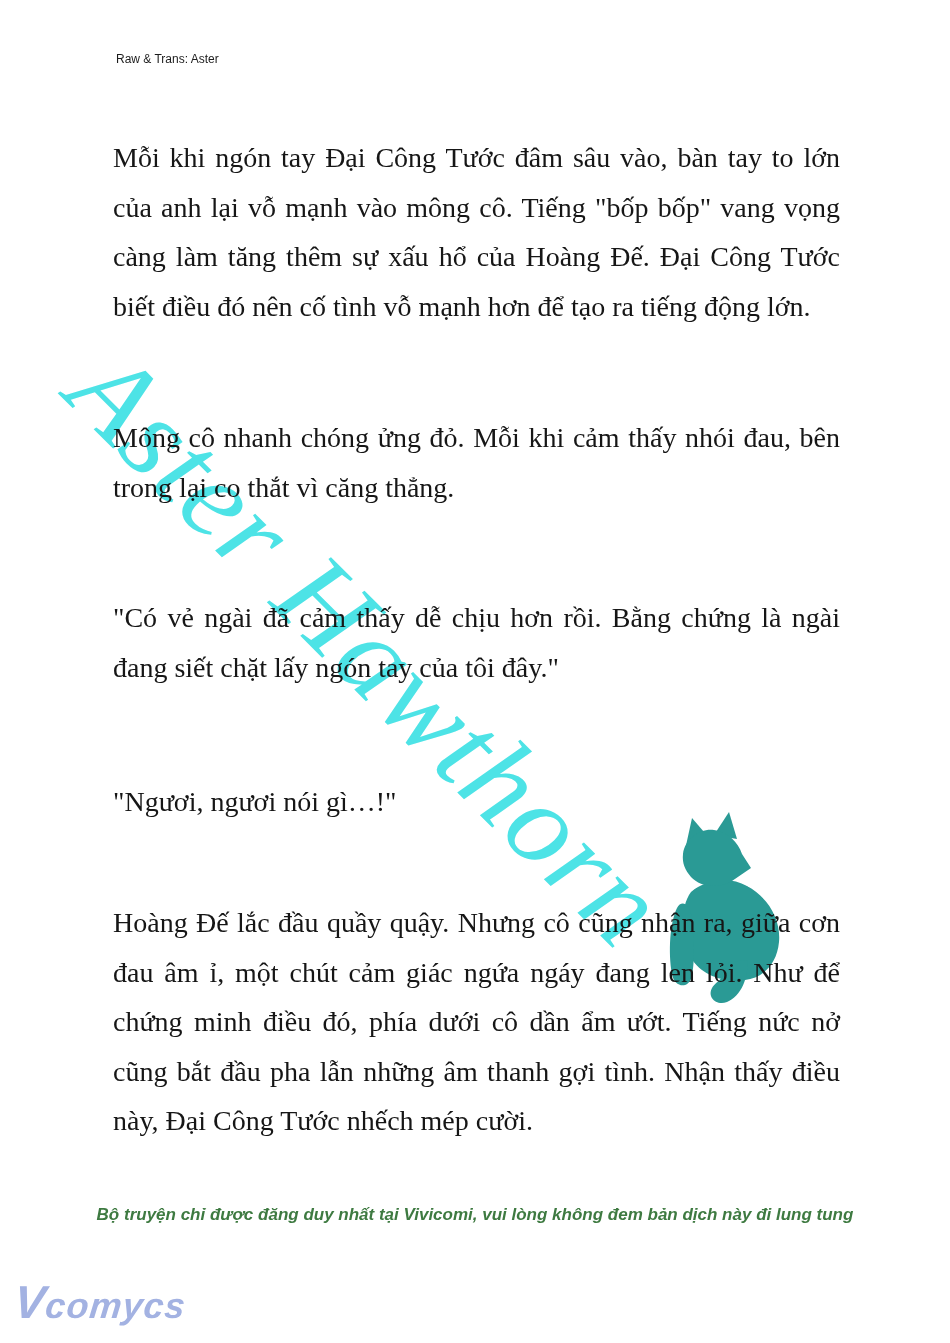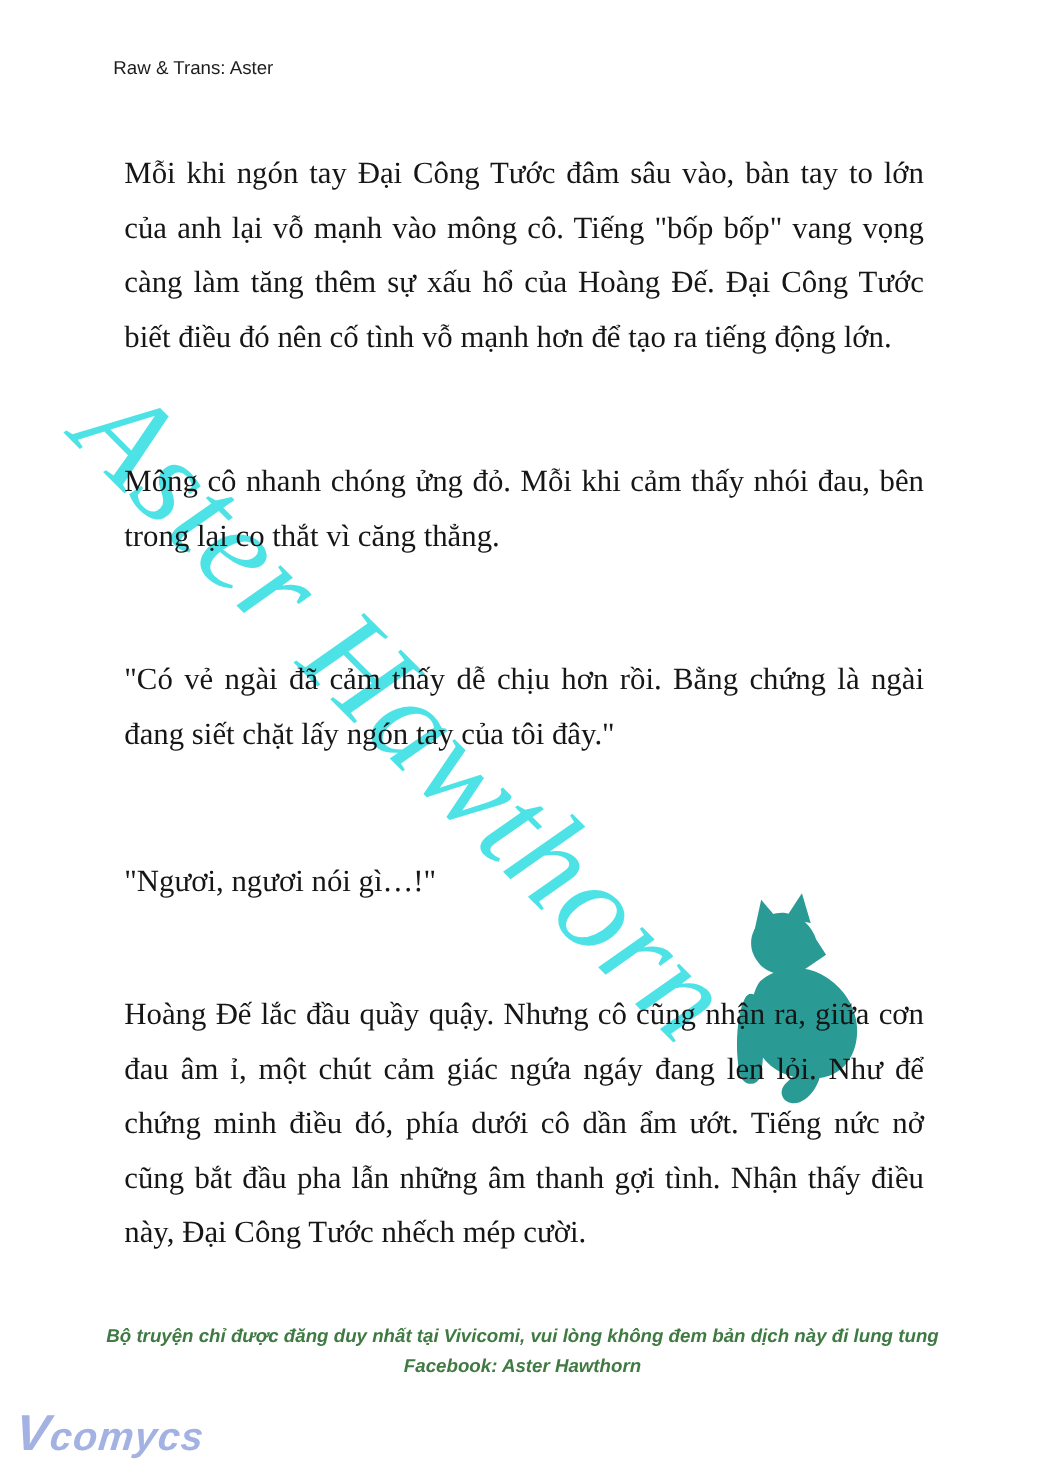--- a/index.html
+++ b/index.html
@@ -15,23 +15,23 @@
   .page{
     position:relative;
     width:950px;height:1343px;
     margin:0 auto;
     background:var(--c-background,#fff);
     overflow:hidden;
     font-family:"Liberation Serif", serif;
     color:var(--c-text,#161616);
   }
   .header{
-    position:absolute;left:103px;top:52px;
+    position:absolute;left:116px;top:52px;
     font-family:"Liberation Sans", sans-serif;
-    font-size:17px;color:#1c1c1c;
+    font-size:12px;color:#1c1c1c;
     z-index:3;
   }
   .watermark{
     position:absolute;left:138px;top:322px;
     font-family:"Liberation Serif", serif;
     font-style:italic;
     font-size:118px;
     white-space:nowrap;
     color:var(--c-watermark,#4de3e6);
     transform:rotate(45deg);
@@ -105,18 +105,17 @@
   </div>
 
   <p class="bodytext p2">Mông cô nhanh chóng ửng đỏ. Mỗi khi cảm thấy nhói đau, bên trong lại co thắt vì căng thẳng.</p>
   <p class="bodytext p1">Mỗi khi ngón tay Đại Công Tước đâm sâu vào, bàn tay to lớn của anh lại vỗ mạnh vào mông cô. Tiếng "bốp bốp" vang vọng càng làm tăng thêm sự xấu hổ của Hoàng Đế. Đại Công Tước biết điều đó nên cố tình vỗ mạnh hơn để tạo ra tiếng động lớn.</p>
   <p class="bodytext p3">"Có vẻ ngài đã cảm thấy dễ chịu hơn rồi. Bằng chứng là ngài đang siết chặt lấy ngón tay của tôi đây."</p>
   <p class="bodytext p4">"Ngươi, ngươi nói gì…!"</p>
   <p class="bodytext p5">Hoàng Đế lắc đầu quầy quậy. Nhưng cô cũng nhận ra, giữa cơn đau âm ỉ, một chút cảm giác ngứa ngáy đang len lỏi. Như để chứng minh điều đó, phía dưới cô dần ẩm ướt. Tiếng nức nở cũng bắt đầu pha lẫn những âm thanh gợi tình. Nhận thấy điều này, Đại Công Tước nhếch mép cười.</p>
 
   <div class="footer">
     <div class="f-line">Bộ truyện chỉ được đăng duy nhất tại Vivicomi, vui lòng không đem bản dịch này đi lung tung</div>
-    <div class="f-line">Facebook: Aster Hawthorn</div>
   </div>
 
   <div class="logo"><span class="logo-v">V</span><span>comycs</span></div>
 
 </div>
 
 </body></html>

